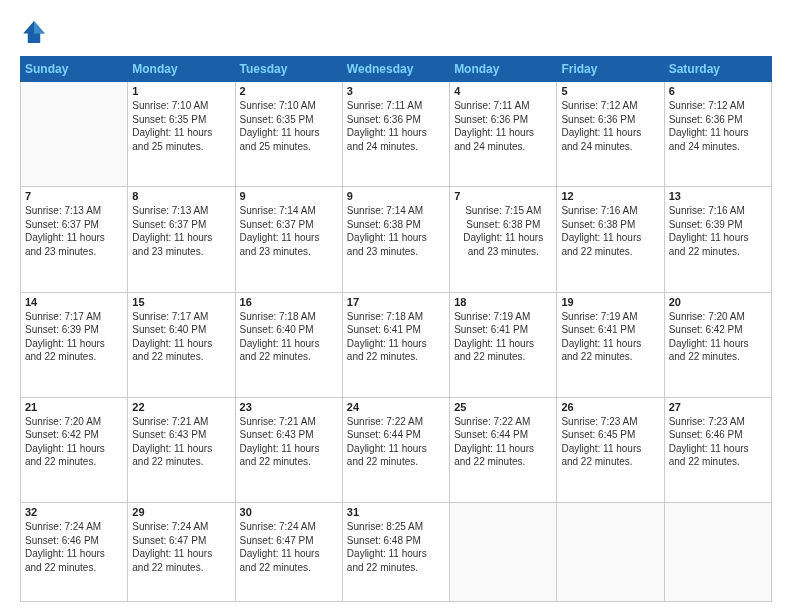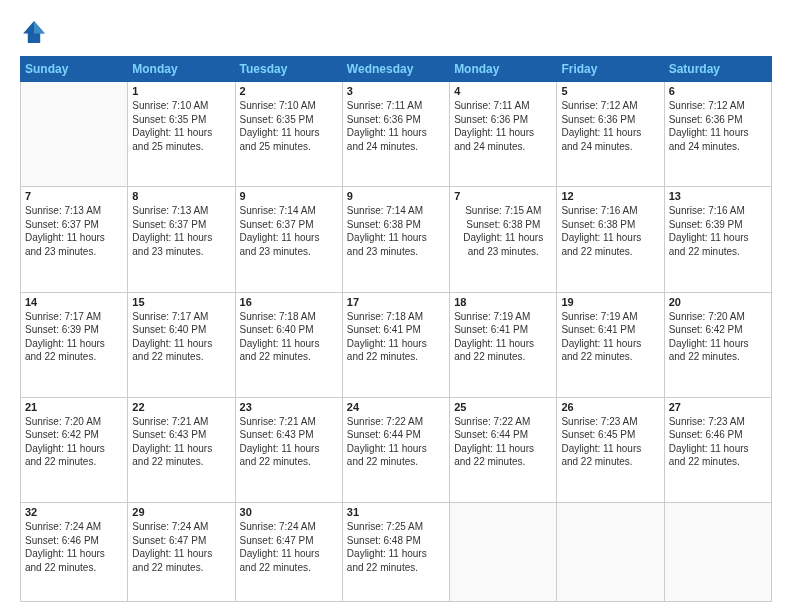--- a/index.html
+++ b/index.html
@@ -351,21 +351,21 @@
           </td>
           <td>
             <span class="day-num">30</span>
             <div class="cell-info" style="white-space: pre-line;">Sunrise: 7:24 AM
 Sunset: 6:47 PM
 Daylight: 11 hours
 and 22 minutes.</div>
           </td>
           <td>
             <span class="day-num">31</span>
-            <div class="cell-info" style="white-space: pre-line;">Sunrise: 7:25 AM
+            <div class="cell-info" style="white-space: pre-line;">Sunrise: 8:25 AM
 Sunset: 6:48 PM
 Daylight: 11 hours
 and 22 minutes.</div>
           </td>
           <td class="empty-cell"></td>
           <td class="empty-cell"></td>
           <td class="empty-cell"></td>
         </tr>
       </tbody>
   </table>

